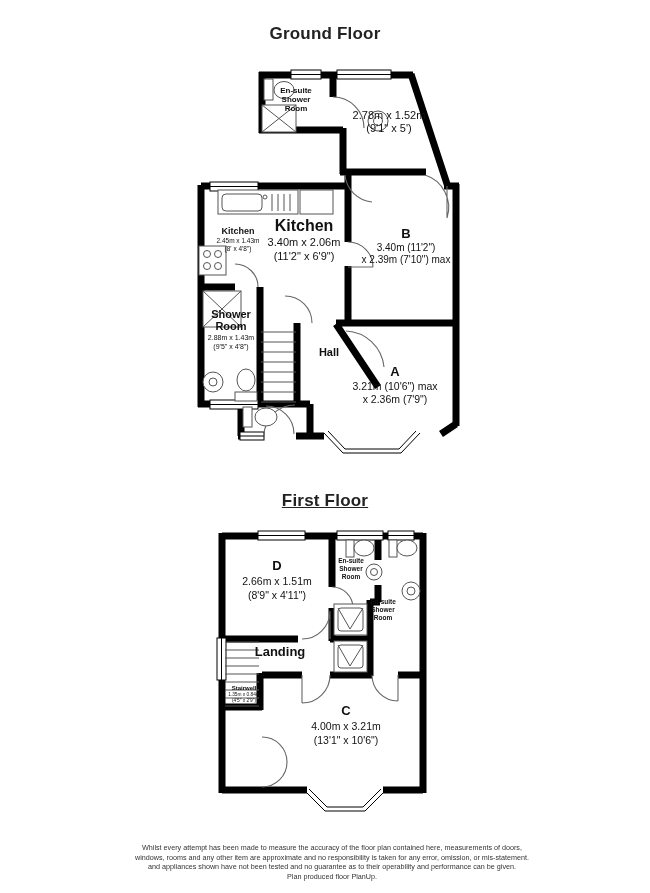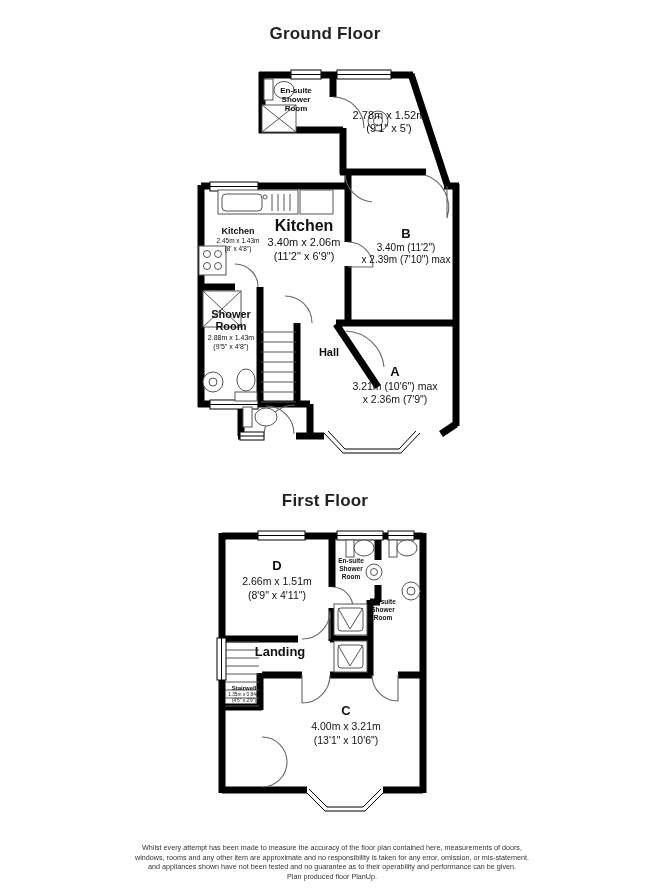--- a/index.html
+++ b/index.html
@@ -19,21 +19,21 @@
   .tread{stroke:#555;stroke-width:1;}
   text{fill:#111;font-family:"Liberation Sans",sans-serif;}
   .b{font-weight:bold;}
 </style>
 </head>
 <body>
 
 <div class="page">
 
   <div class="abs floor-title" style="top:24px;">Ground Floor</div>
-  <div class="abs floor-title" style="top:491px;">First Floor</div>
+  <div class="abs floor-title" style="top:491px;text-decoration:underline;">First Floor</div>
 
   <svg width="650" height="893" viewBox="0 0 650 893">
 
     <g>
       <g>
         <path class="w" d="M259,75 H413 M411,74 L448,187 M444,186 H459 M456,184 V426 M456,424 L441,434
           M296,436 H324 M238,436 H264 M241,404 V436 M310,404 V436 M198,404 H310
           M201,185 V407 M201,186 H345 M262,72 V133 M259,130 H343 M333,75 V97
           M343,128 V174 M340,172 H426 M348,172 V242 M348,266 V325
           M336,323 H456 M336,324 L378,387 M297,323 V404 M260,287 V404 M201,287 H235"></path>

